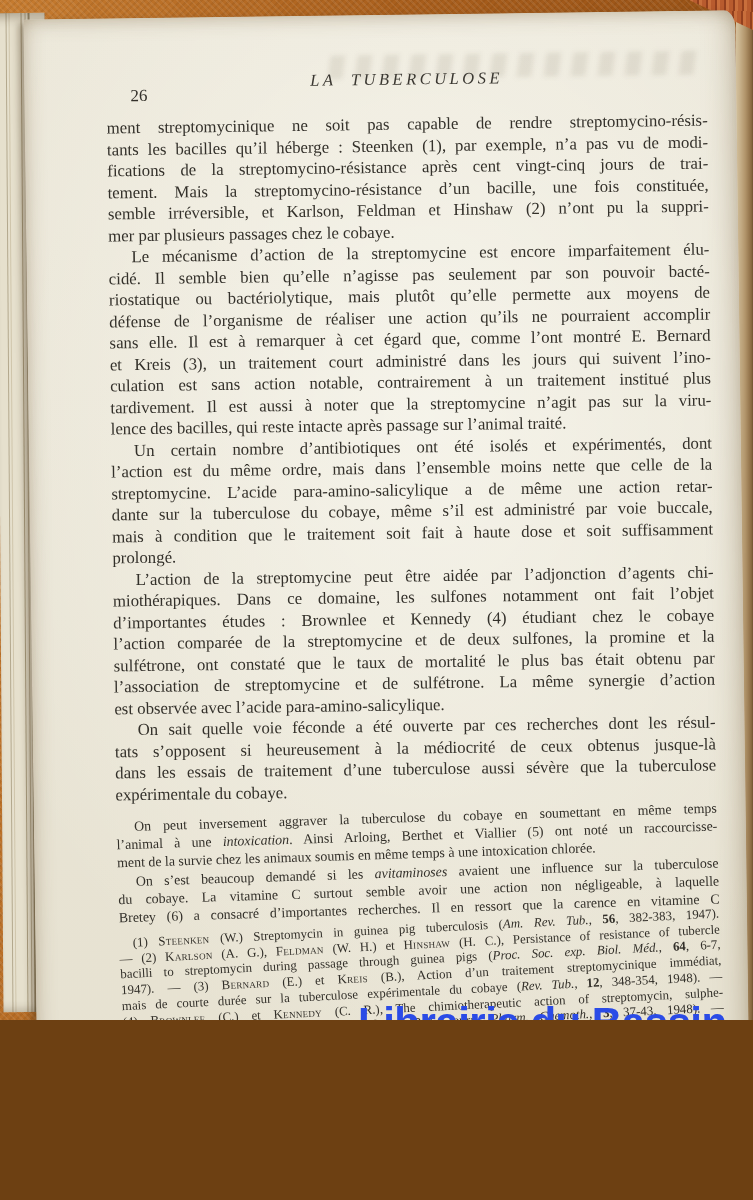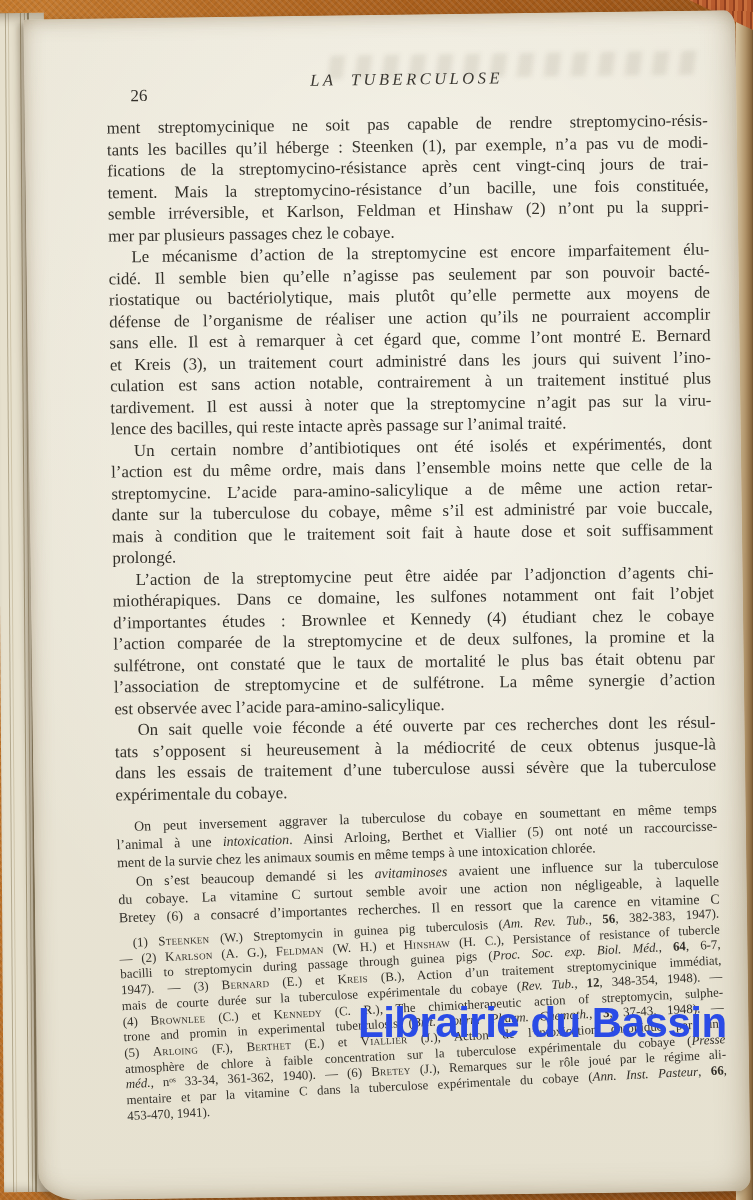--- a/index.html
+++ b/index.html
@@ -1,18 +1,18 @@
 <!DOCTYPE html>
 <html><head>
 <meta charset="utf-8">
 <style>
   html,body{margin:0;padding:0;}
   body{width:753px;height:1200px;overflow:hidden;background:#6d4012;}
 
-  .photo{position:relative;width:753px;height:1200px;overflow:hidden;
+  .photo{position:relative;width:753px;height:1020px;overflow:hidden;
     background:linear-gradient(100deg,#c67c30,#a85e1c 45%,#8f4c14);
     font-family:"Liberation Serif",serif;}
   .cover-grain{position:absolute;inset:0;
     background:
       repeating-linear-gradient(45deg,rgba(255,255,255,.07) 0 2px,rgba(255,255,255,0) 2px 5px),
       repeating-linear-gradient(-45deg,rgba(60,30,5,.08) 0 2px,rgba(60,30,5,0) 2px 5px);}
 
   .fore-edge-right{position:absolute;right:0;top:0;height:100%;width:17px;
     background:linear-gradient(90deg,#d8c6a2,#b1946a 55%,#8a6a42 90%,#6f5230);}
 

